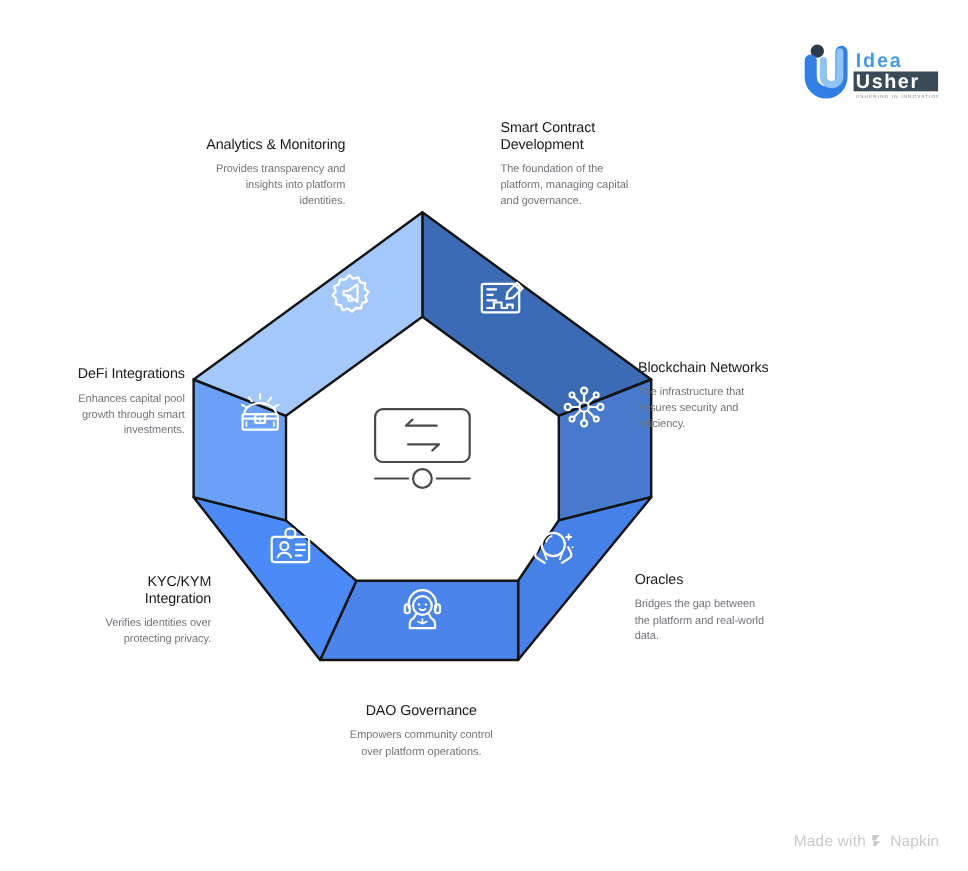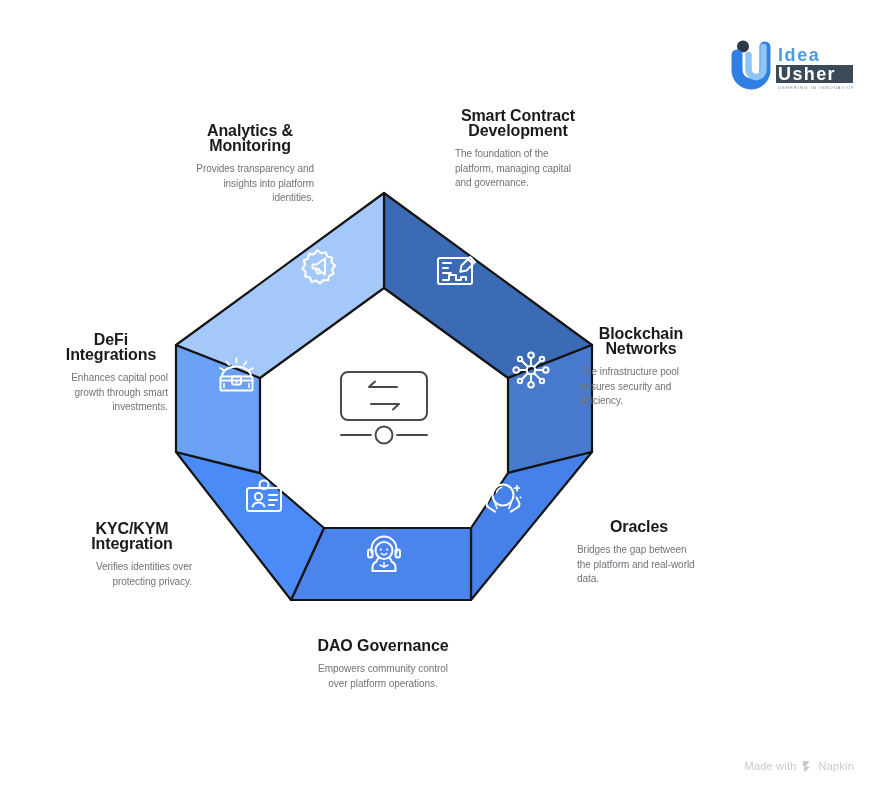--- a/index.html
+++ b/index.html
@@ -11,22 +11,22 @@
     overflow:hidden;
     -webkit-font-smoothing:antialiased;
   }
   
   #logo{position:absolute;left:731px;top:38px;width:122px;height:52px;}
   
   #diagram{position:absolute;left:0;top:0;width:880px;height:792px;}
   
   .label{position:absolute;}
   .label .ttl{
-    font-size:16px;font-weight:bold;color:#1a1a1a;line-height:15px;
-    margin:0 0 9px 0;letter-spacing:-0.1px;text-align:center;
+    font-size:13px;font-weight:normal;color:#1a1a1a;line-height:15px;
+    margin:0 0 9px 0;letter-spacing:-0.1px;
   }
   .label .dsc{
     font-size:10px;color:#70737a;line-height:14.5px;margin:0;
     letter-spacing:-0.05px;
   }
   .la-right{text-align:left;}
   .la-left{text-align:right;}
   .la-center{text-align:center;}
 
   #lbl-analytics{left:186px;top:123px;width:128px;}
@@ -34,21 +34,21 @@
   #lbl-blockchain{left:580px;top:326px;width:122px;}
   #lbl-oracles{left:577px;top:519px;width:124px;}
   #lbl-dao{left:315px;top:638px;width:136px;}
   #lbl-kyc{left:72px;top:521px;width:120px;}
   #lbl-defi{left:54px;top:332px;width:114px;}
 
   
   #footer{
     position:absolute;right:26px;bottom:20px;
     display:flex;align-items:center;gap:5px;
-    font-size:11px;color:#c8c9cc;letter-spacing:.2px;
+    font-size:14px;color:#c8c9cc;letter-spacing:.2px;
   }
   #footer svg{display:block;}
 </style>
 </head>
 <body>
 
 <div id="logo">
   <svg width="122" height="52" viewBox="0 0 122 52" xmlns="http://www.w3.org/2000/svg">
 
     <circle cx="12" cy="8.5" r="6" fill="#2b3b4a"></circle>
@@ -164,21 +164,21 @@
   </g>
 </svg>
 
 <div class="label la-right" id="lbl-smart">
   <p class="ttl">Smart Contract Development</p>
   <p class="dsc">The foundation of the platform, managing capital and governance.</p>
 </div>
 
 <div class="label la-right" id="lbl-blockchain">
   <p class="ttl">Blockchain Networks</p>
-  <p class="dsc">The infrastructure pool ensures security and efficiency.</p>
+  <p class="dsc">The infrastructure that ensures security and efficiency.</p>
 </div>
 
 <div class="label la-right" id="lbl-oracles">
   <p class="ttl">Oracles</p>
   <p class="dsc">Bridges the gap between the platform and real-world data.</p>
 </div>
 
 <div class="label la-center" id="lbl-dao">
   <p class="ttl">DAO Governance</p>
   <p class="dsc">Empowers community control over platform operations.</p>

